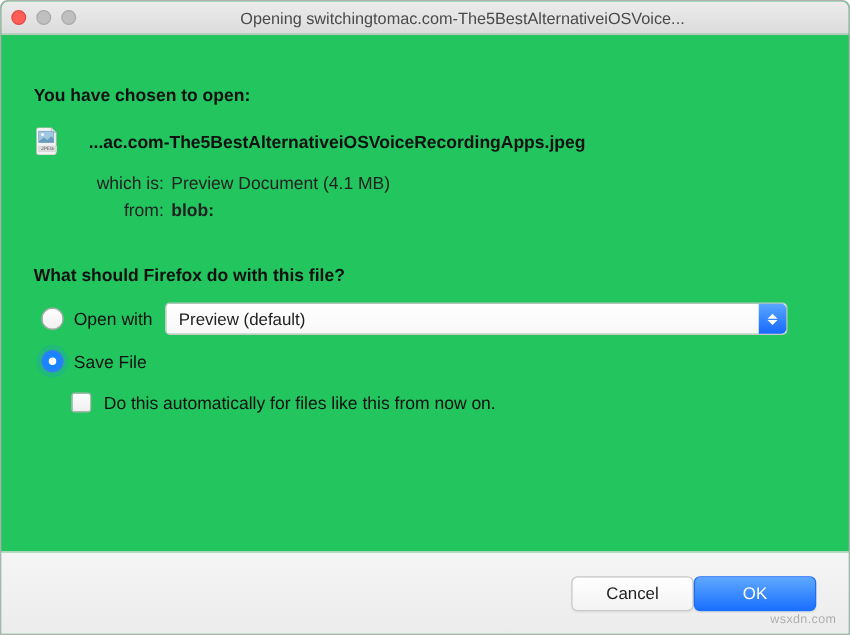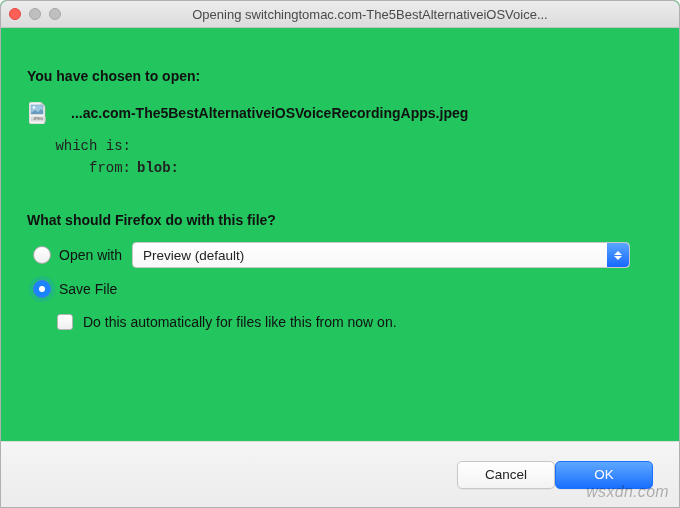--- a/index.html
+++ b/index.html
@@ -89,21 +89,20 @@
     }
     .meta {
       margin-left: 22px;
       font-size: 14px;
       color: #222;
     }
     .meta-row {
       display: flex;
       align-items: flex-end;
       margin-bottom: 6px;
-      font-family: Liberation Mono, monospace;
     }
     .meta-label {
       width: 82px;
       text-align: right;
       margin-right: 6px;
     }
     .meta-value { }
     .meta-value.bold { font-weight: 600; }
     .question {
       font-size: 14px;
@@ -238,24 +237,23 @@
     }
     .btn.primary {
       background: linear-gradient(to bottom, #5ea8ff, #1a6fff);
       border: 1px solid #1a6fff;
       color: #fff;
     }
     .watermark {
       position: absolute;
       right: 10px;
       bottom: 6px;
-      font-size: 16px;
+      font-size: 10px;
       color: rgba(0,0,0,0.28);
       letter-spacing: 0.3px;
-      font-style: italic;
     }
   </style>
 </head>
 <body>
 
 <div class="window">
   <div class="titlebar">
     <div class="traffic-lights">
       <div class="tl close"></div>
       <div class="tl min"></div>
@@ -278,20 +276,21 @@
           <rect x="1.5" y="14.5" width="15" height="5" rx="0.5" fill="#dadada"></rect>
           <text x="9" y="18.3" font-size="3.8" text-anchor="middle" fill="#555" font-family="Arial">JPEG</text>
         </svg>
       </span>
       <div class="file-name">...ac.com-The5BestAlternativeiOSVoiceRecordingApps.jpeg</div>
     </div>
 
     <div class="meta">
       <div class="meta-row">
         <div class="meta-label">which is:</div>
+        <div class="meta-value">Preview Document (4.1 MB)</div>
       </div>
       <div class="meta-row">
         <div class="meta-label">from:</div>
         <div class="meta-value bold">blob:</div>
       </div>
     </div>
 
     <div class="question">What should Firefox do with this file?</div>
 
     <div class="option-row">

